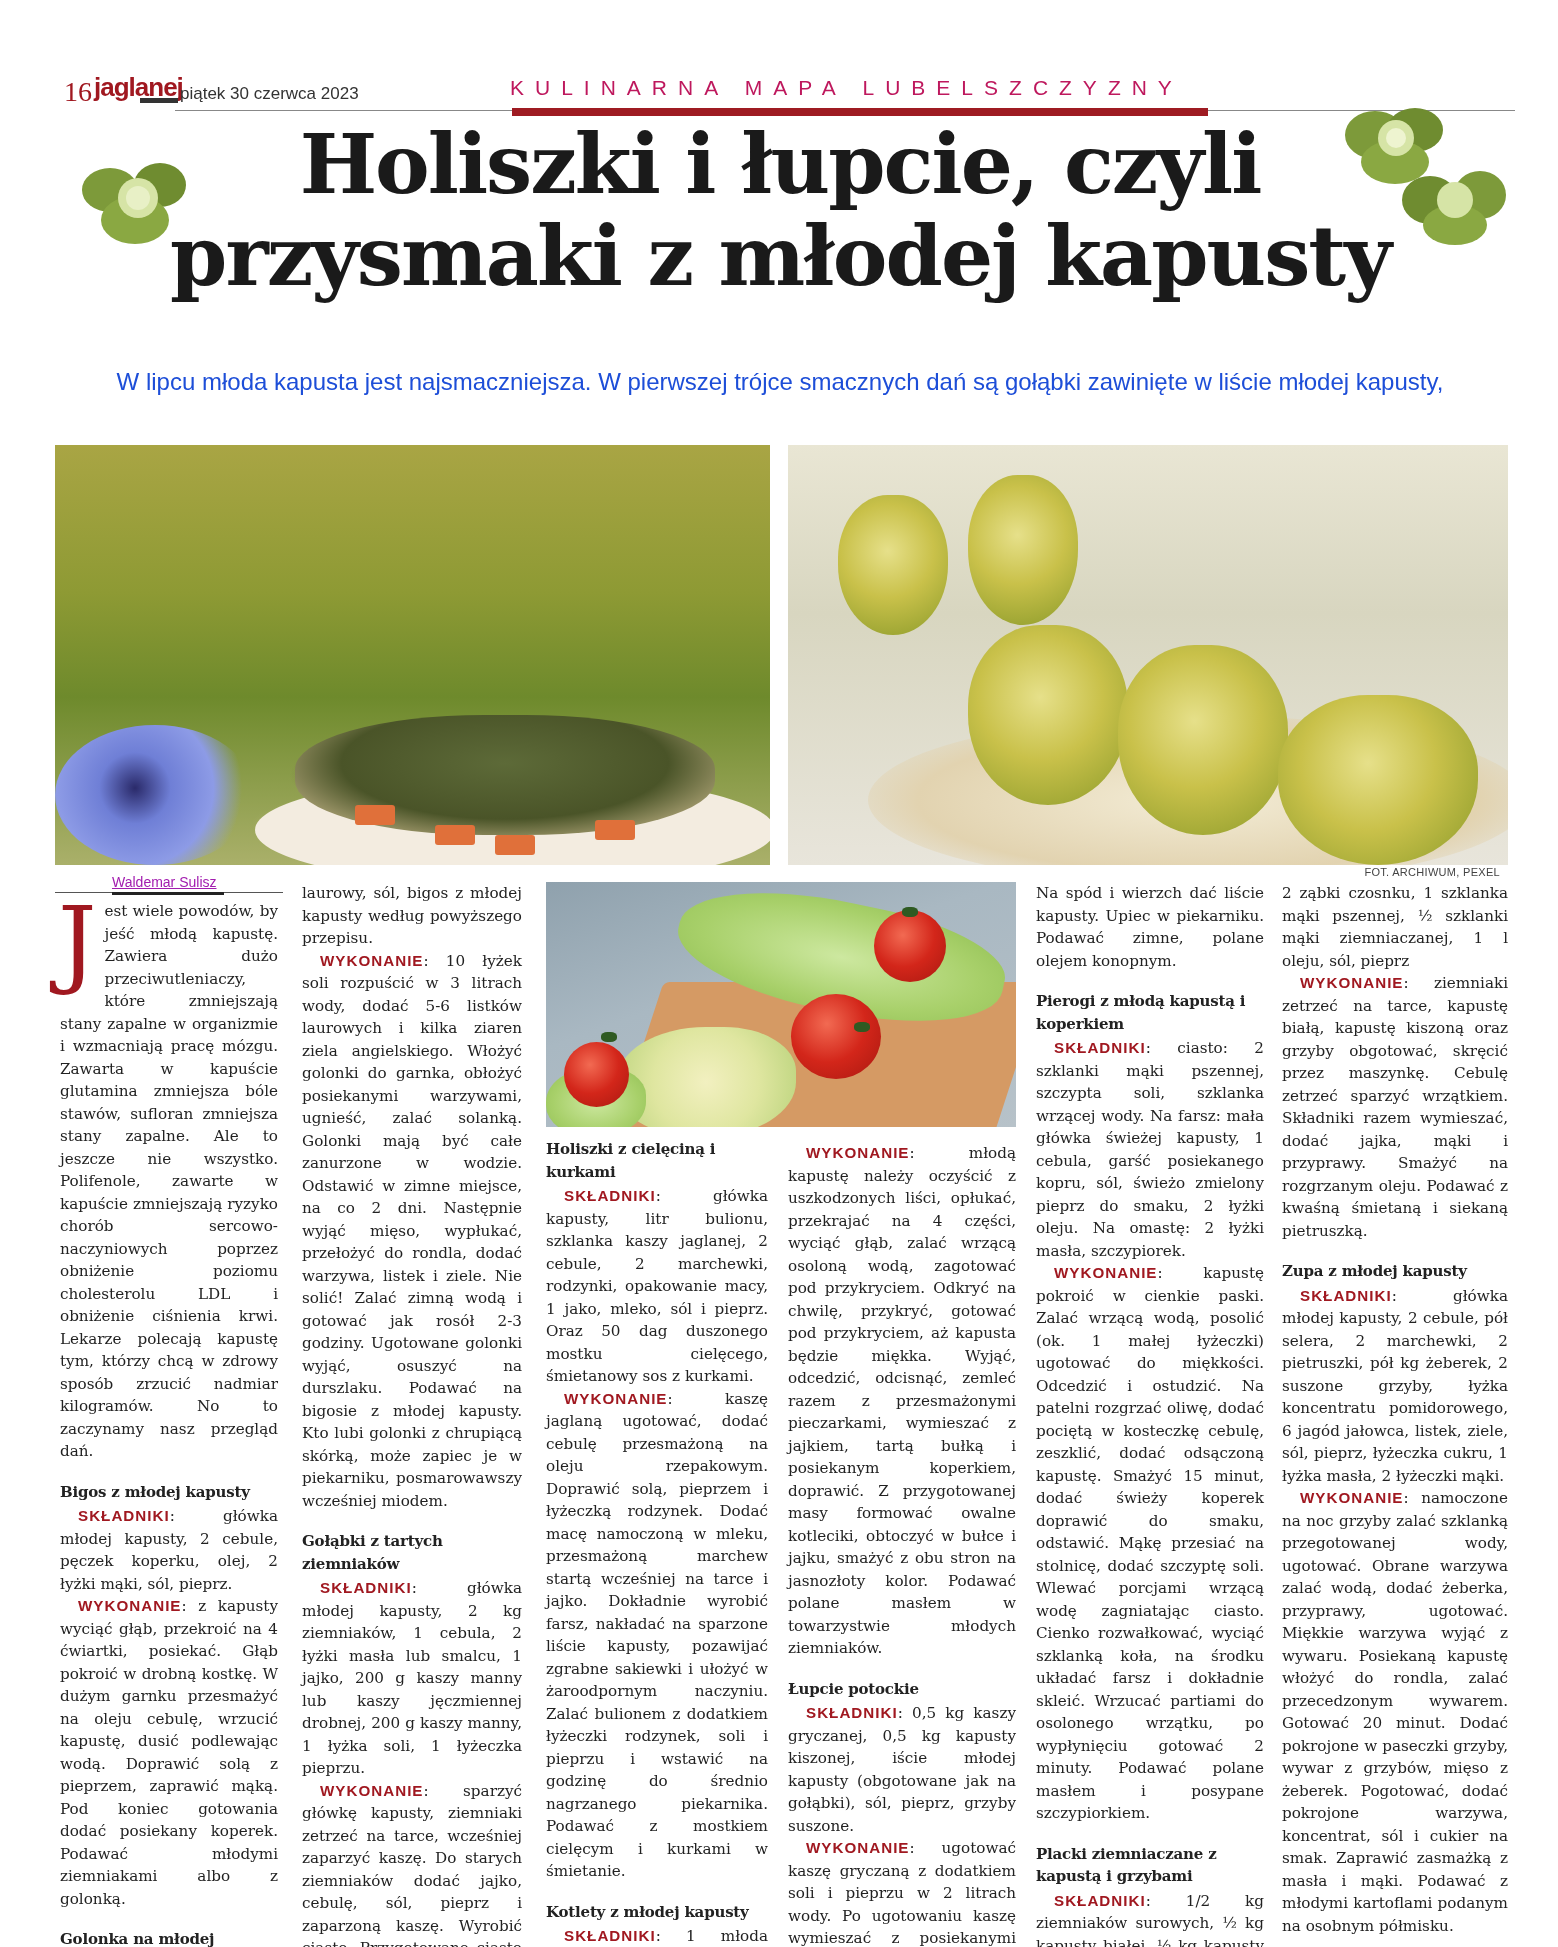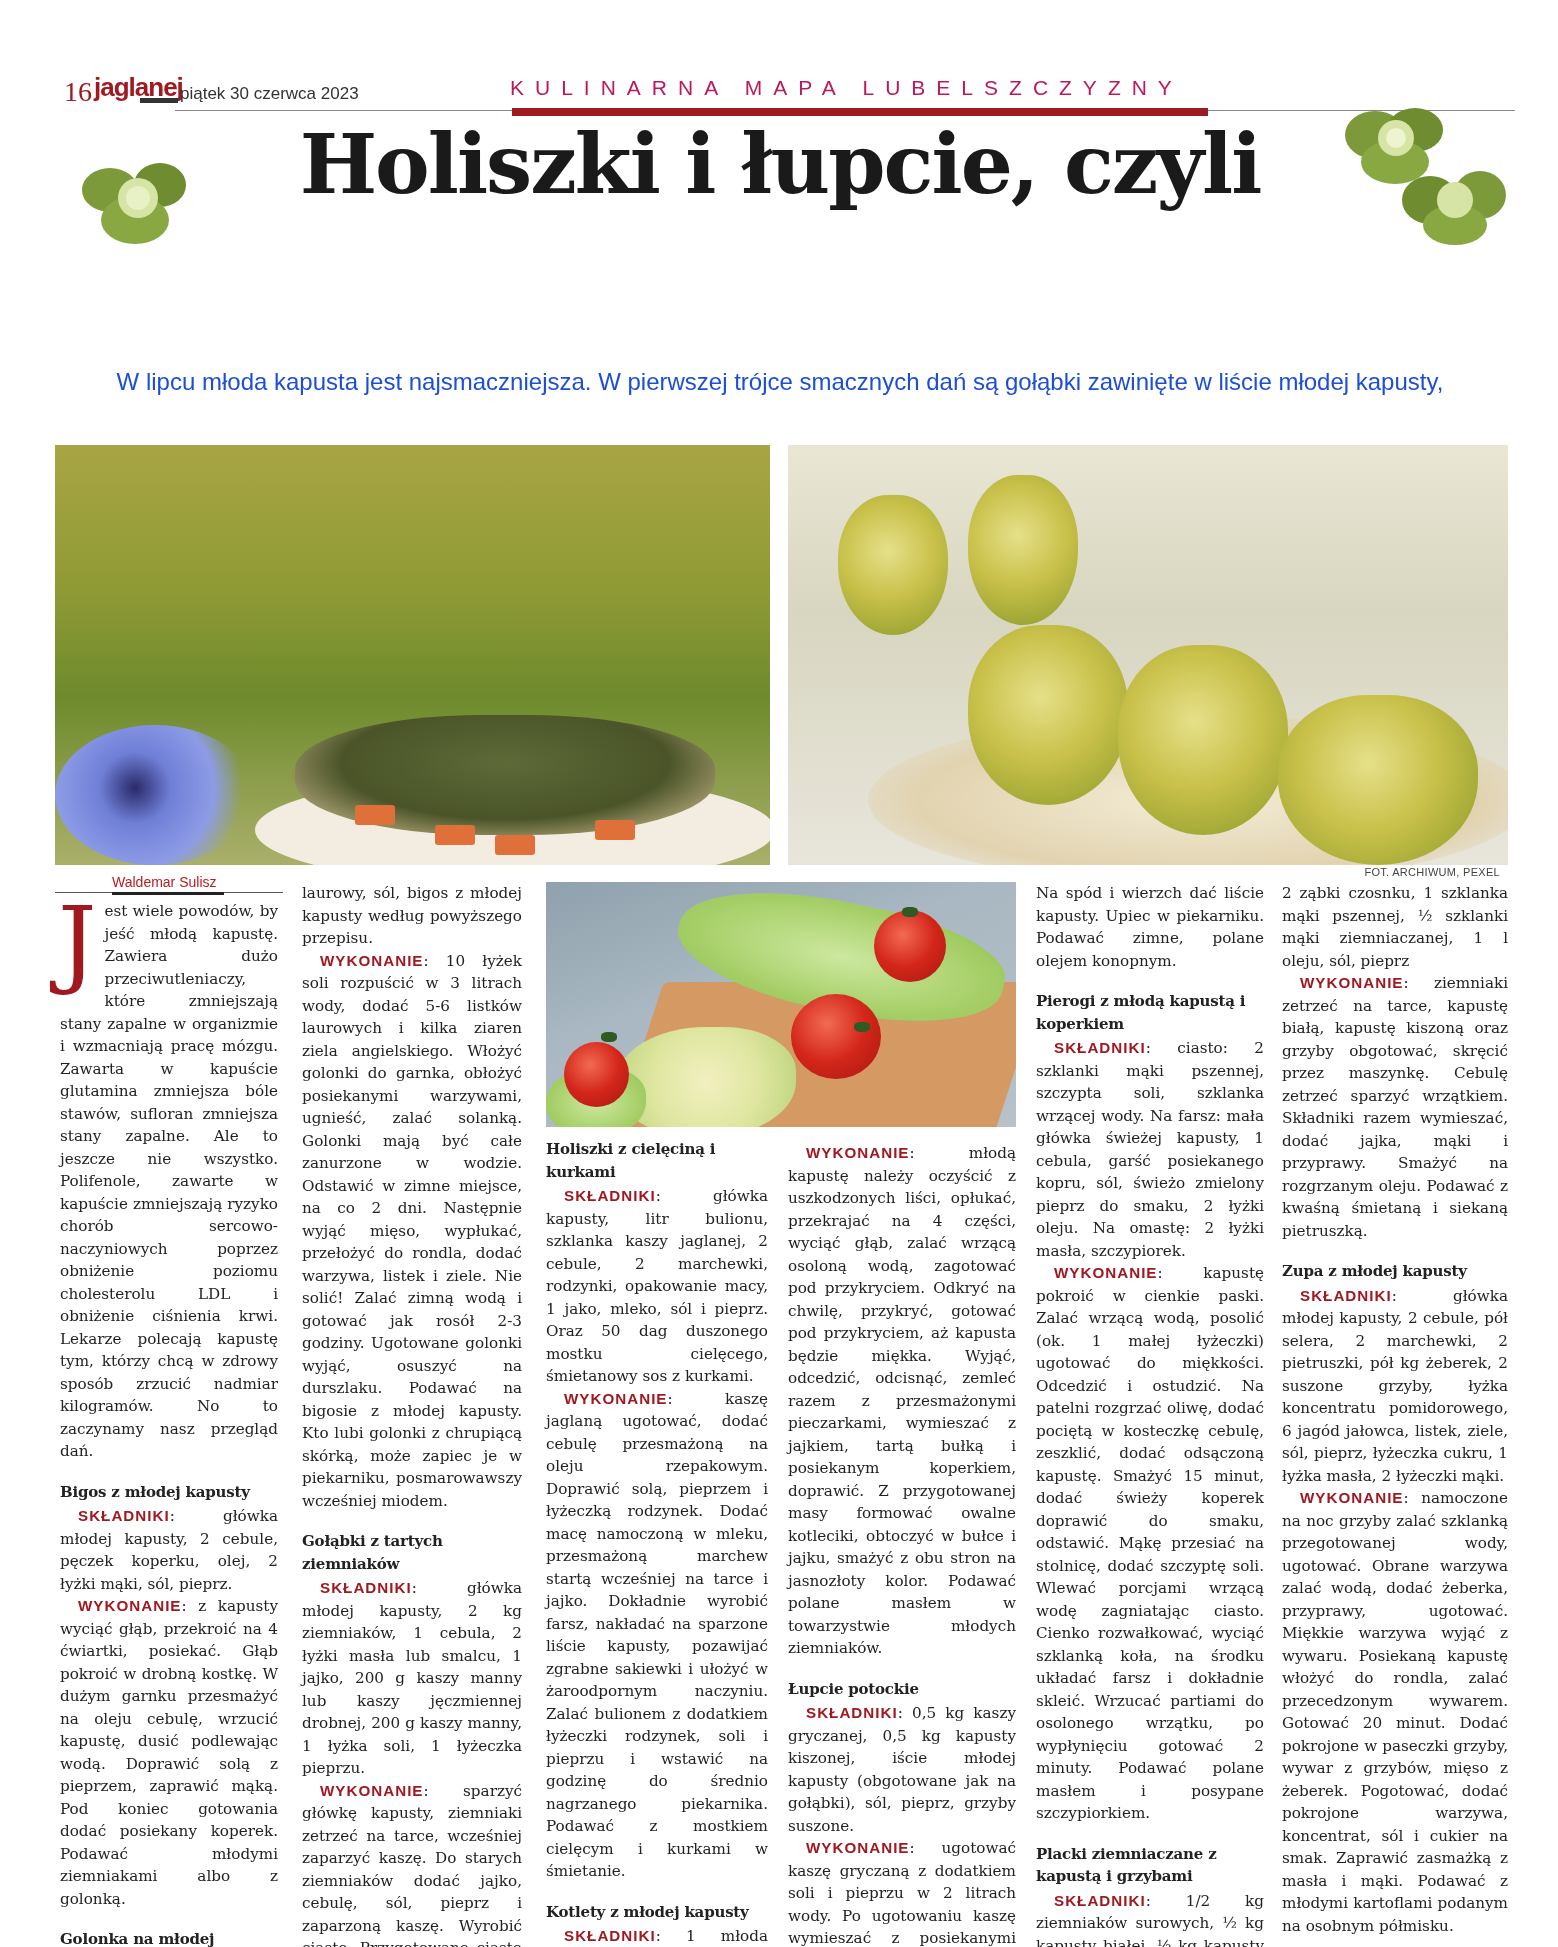--- a/index.html
+++ b/index.html
@@ -51,21 +51,21 @@
   .col .h:first-child { margin-top:0; }
   .lbl { font-family:"Liberation Sans", sans-serif; font-weight:bold; color:#a01820; letter-spacing:1px; }
   .c1 { left:60px; top:900px; width:218px; }
   .c2 { left:302px; top:882px; width:220px; }
   .c3 { left:546px; top:1138px; width:222px; }
   .c4 { left:788px; top:1142px; width:228px; }
   .c5 { left:1036px; top:882px; width:228px; }
   .c6 { left:1282px; top:882px; width:226px; }
 
   .byline-rule { left:55px; top:892px; width:228px; height:1px; background:#555; }
-  .byline { left:112px; top:874px; font-family:"Liberation Sans", sans-serif; font-size:14px; color:#b91c1c; }
+  .byline { left:112px; top:874px; font-family:"Liberation Sans", sans-serif; font-size:14px; color:#a21caf;text-decoration:underline; }
   .byline-u { left:112px; top:892px; width:112px; height:3px; background:#222; }
   .dropcap { float:left; font-family:"DejaVu Serif", serif; font-size:96px; line-height:80px; color:#a01820; margin:2px 8px 0 -2px; height:100px; }
 
   .photo3 { left:546px; top:882px; width:470px; height:245px;
     background: linear-gradient(160deg, #8fa1ad 0%, #a9b8c2 40%, #b7c2c9 100%); }
   .photo3 .board { position:absolute; left:90px; top:100px; width:380px; height:170px; background:#d59a64; transform:skewX(-18deg); border-radius:6px; }
   .photo3 .leaf { position:absolute; background:radial-gradient(ellipse at 50% 50%, #cde8a0 0%, #a8d06a 60%, #8fbe52 100%); border-radius:50% 40% 50% 45%; }
   .photo3 .tomato { position:absolute; border-radius:50%; background:radial-gradient(circle at 40% 35%, #f26a52 0%, #d3261a 50%, #a81810 100%); }
   .photo3 .stem { position:absolute; width:16px; height:10px; background:#2f5a22; border-radius:40%; }
 </style>
@@ -96,20 +96,21 @@
 </svg>
 <svg class="abs cabbage cab-tr2" viewBox="0 0 110 100">
   <ellipse cx="30" cy="50" rx="28" ry="24" fill="#6f8c30"></ellipse>
   <ellipse cx="80" cy="45" rx="26" ry="24" fill="#7d9a3a"></ellipse>
   <ellipse cx="55" cy="75" rx="32" ry="20" fill="#8aa842"></ellipse>
   <circle cx="55" cy="50" r="18" fill="#d6e4a6"></circle>
 </svg>
 
 <div class="abs title">
   <div>Holiszki i łupcie, czyli</div>
+  <div>przysmaki z młodej kapusty</div>
 </div>
 <div class="abs lede">
   <div>W lipcu młoda kapusta jest najsmaczniejsza. W pierwszej trójce smacznych dań są gołąbki zawinięte w liście młodej kapusty,</div>
 </div>
 
 <div class="abs photo photo1">
   <div class="plate"></div>
   <div class="food"></div>
   <div class="carrot" style="left:380px;top:380px;"></div>
   <div class="carrot" style="left:440px;top:390px;"></div>

